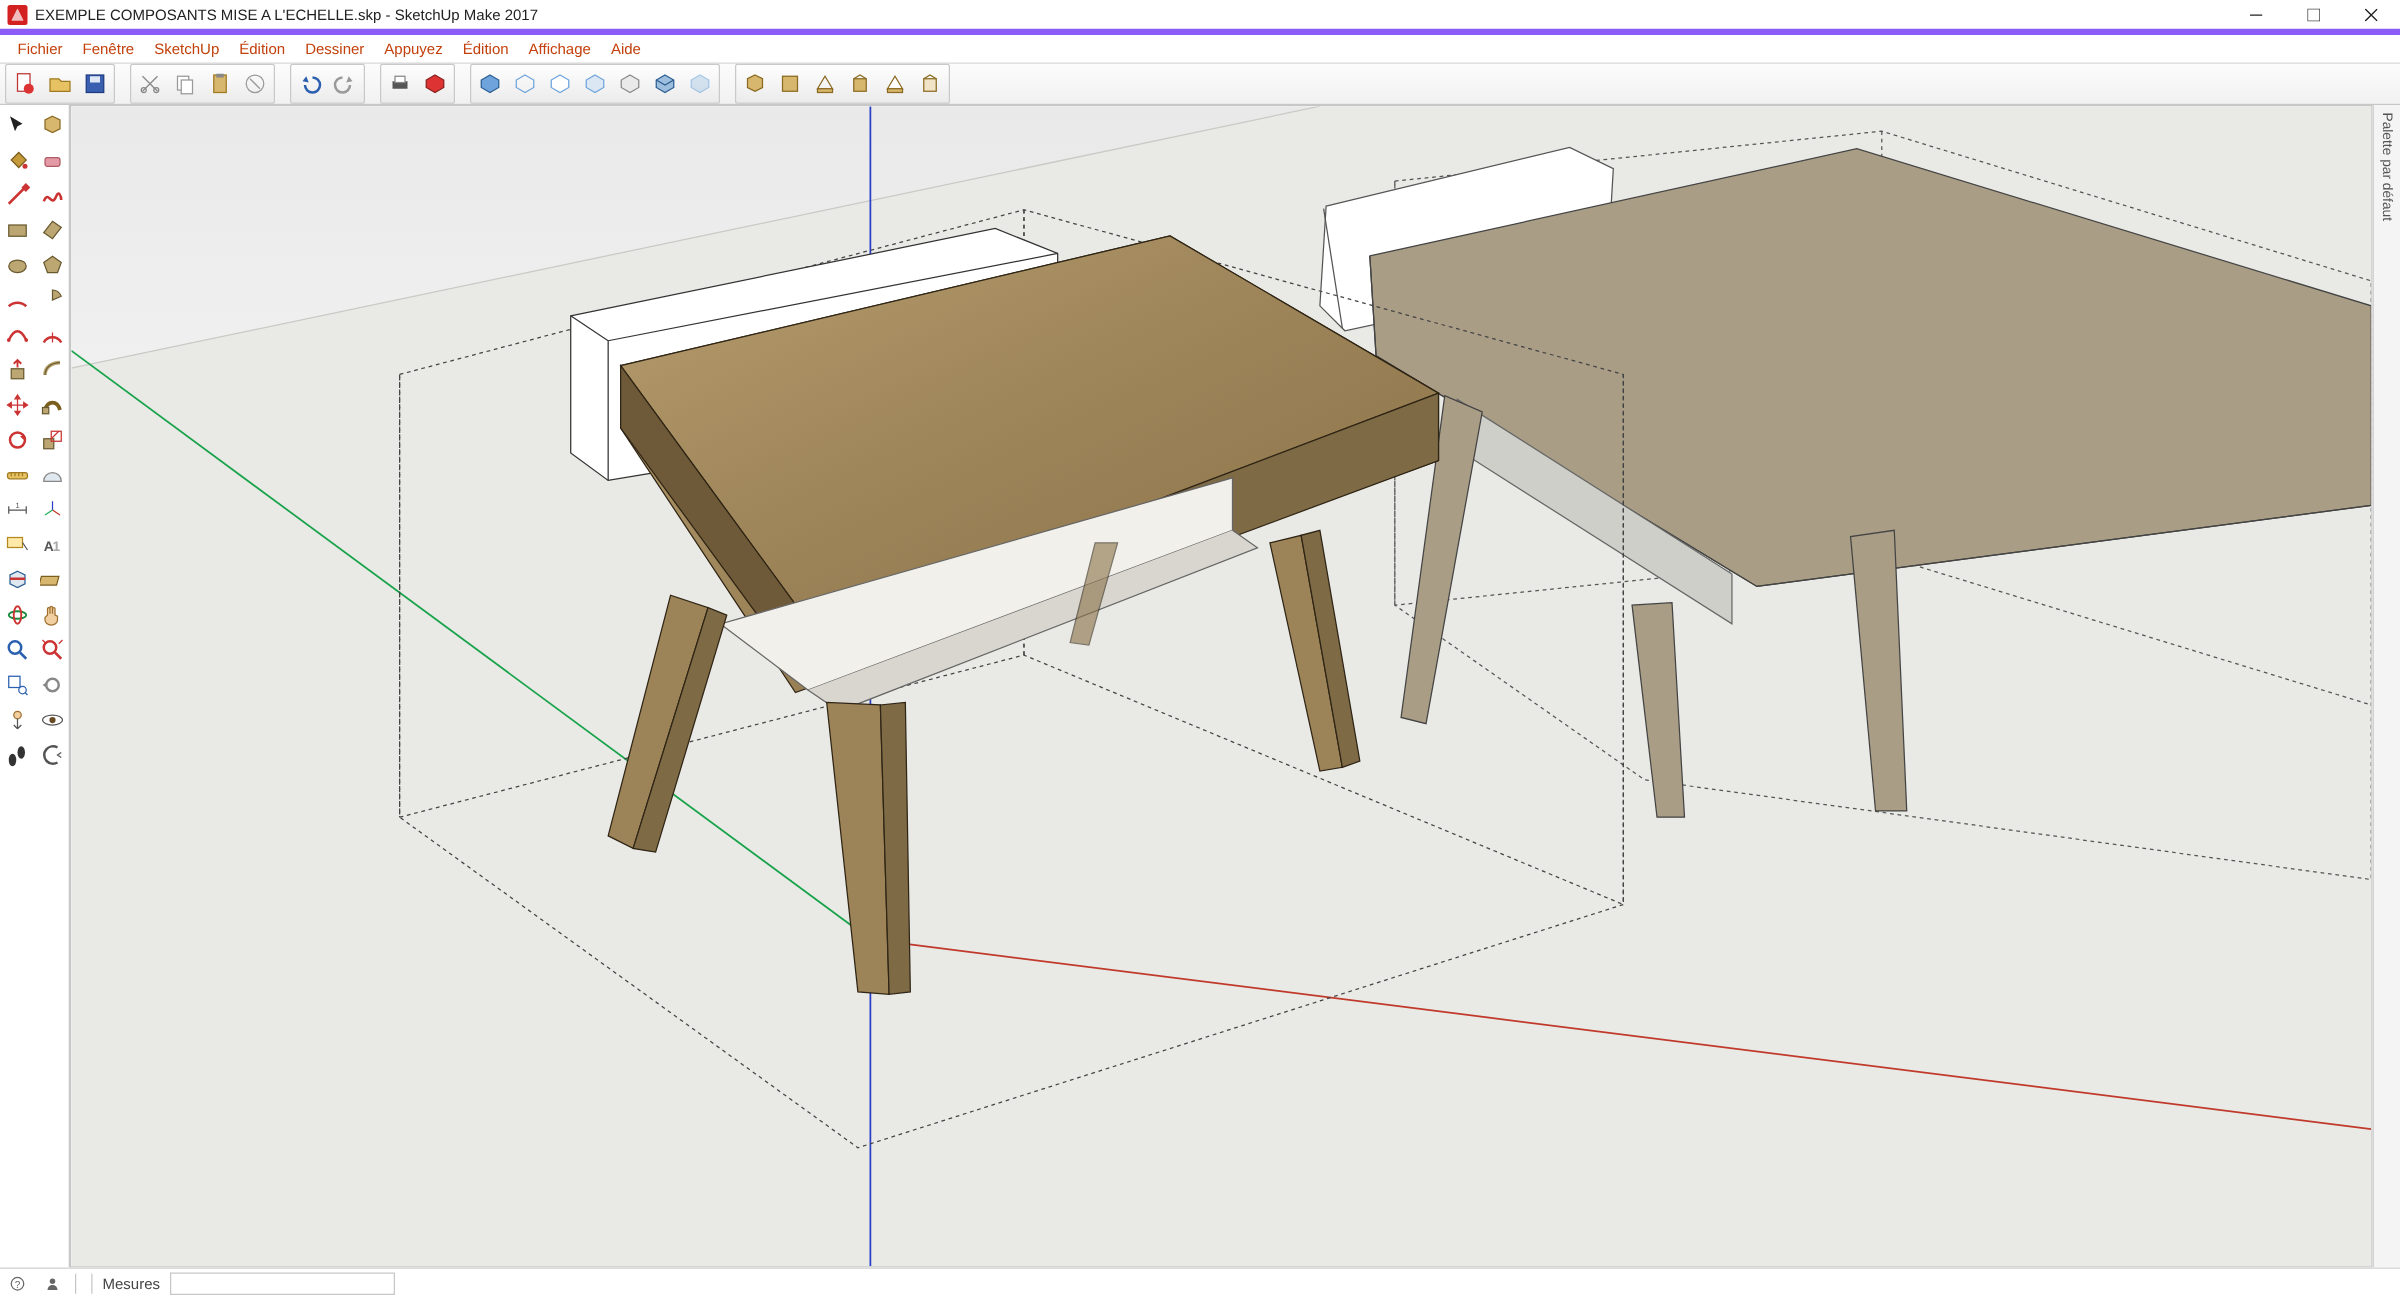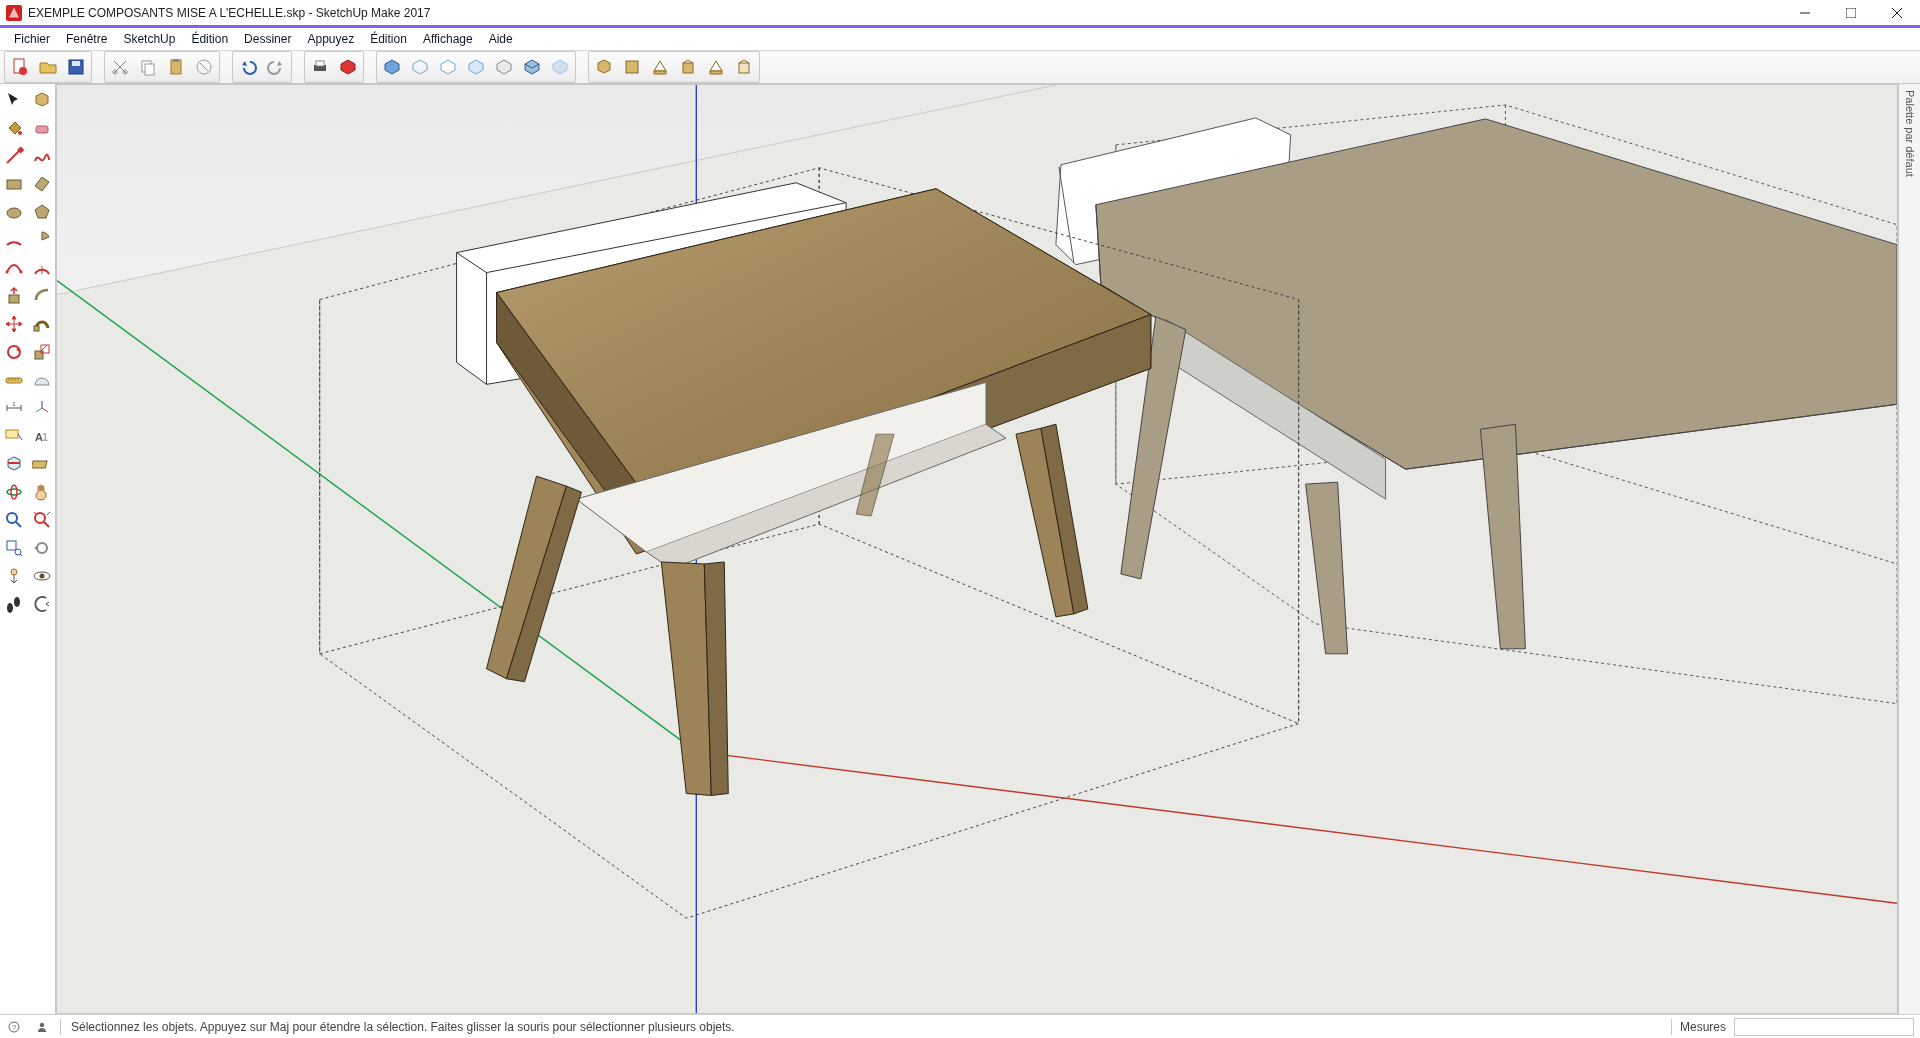--- a/index.html
+++ b/index.html
@@ -1,28 +1,28 @@
 <!DOCTYPE html>
 <html><head>
 <meta charset="utf-8">
 <style>
   * { box-sizing: border-box; margin: 0; padding: 0; user-select: none; }
   html, body { width: 1920px; height: 1038px; font-family: "Segoe UI", Tahoma, sans-serif; background: #fff; overflow: hidden; }
 
   
-  .titlebar { height: 28px; background: #fff; display: flex; align-items: center; border-bottom: 3px solid #8b5cf6; }
+  .titlebar { height: 28px; background: #fff; display: flex; align-items: center; border-bottom: 5px solid #8b5cf6; }
   .titlebar .appicon { width: 16px; height: 16px; margin: 0 6px; background: #d32020; border-radius: 2px; position: relative; }
   .titlebar .appicon::after { content:""; position:absolute; inset:3px; background:#fff; clip-path: polygon(0 100%,50% 0,100% 100%); opacity:.7; }
   .titlebar .title { font-size: 12px; color: #222; }
   .titlebar .winbtns { margin-left:auto; display:flex; }
   .titlebar .winbtn { width:46px; height:28px; display:flex; align-items:center; justify-content:center; }
   .titlebar .winbtn svg { width:10px; height:10px; stroke:#222; stroke-width:1; fill:none; }
 
   
-  .menubar { height: 22px; background:#fff; display:flex; align-items:center; padding-left:6px; font-size:12px; color:#0f172a; }
+  .menubar { height: 22px; background:#fff; display:flex; align-items:center; padding-left:6px; font-size:12px; color:#c2410c; }
   .menubar .menuitem { padding: 2px 8px; }
 
   
   .topbar-wrap { height:34px; background: linear-gradient(#fcfcfc,#f1f1f1); border-top:1px solid #d8d8d8; border-bottom:1px solid #c7c7c7; display:flex; align-items:center; padding:0 4px; }
   .tb-group { display:flex; align-items:center; border:1px solid #c9c9c9; border-radius:2px; background:linear-gradient(#fefefe,#ebebeb); padding:1px; margin-right:12px; }
   .tb-btn { width:26px; height:26px; margin:1px; display:flex; align-items:center; justify-content:center; border:1px solid transparent; border-radius:2px; }
   .tb-btn svg { width:20px; height:20px; }
 
   
   .leftbar { position:absolute; left:0; top:84px; width:56px; bottom:24px; background:#fff; border-right:1px solid #c7c7c7; }
@@ -559,17 +559,16 @@
         <text x="6" y="9" font-size="8" text-anchor="middle" fill="#666">?</text>
       </svg>
     </div>
   <div class="sicon">
       <svg viewBox="0 0 12 12">
         <circle cx="6" cy="4" r="2.2" fill="#666"></circle>
         <path d="M2 11c0-2.5 2-4 4-4s4 1.5 4 4" fill="#666"></path>
       </svg>
     </div>
   <div style="width:1px;height:16px;background:#c7c7c7;margin:0 4px"></div>
-  <div class="stext">Sélectionnez les objets. Appuyez sur Maj pour étendre la sélection. Faites glisser la souris pour sélectionner plusieurs objets.</div>
   <div class="msep"></div>
   <div class="mlabel">Mesures</div>
   <div class="mval"></div>
 </div>
 
 </body></html>

